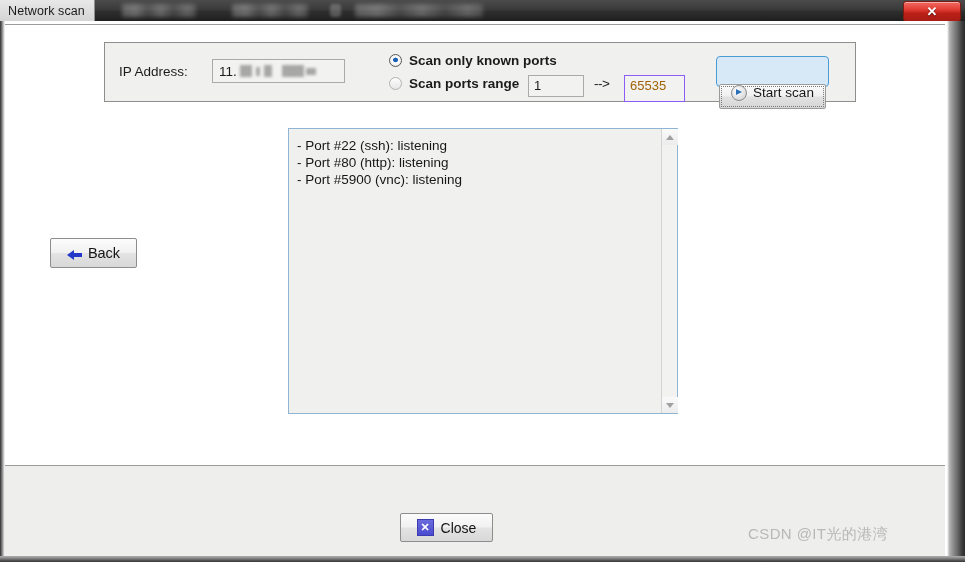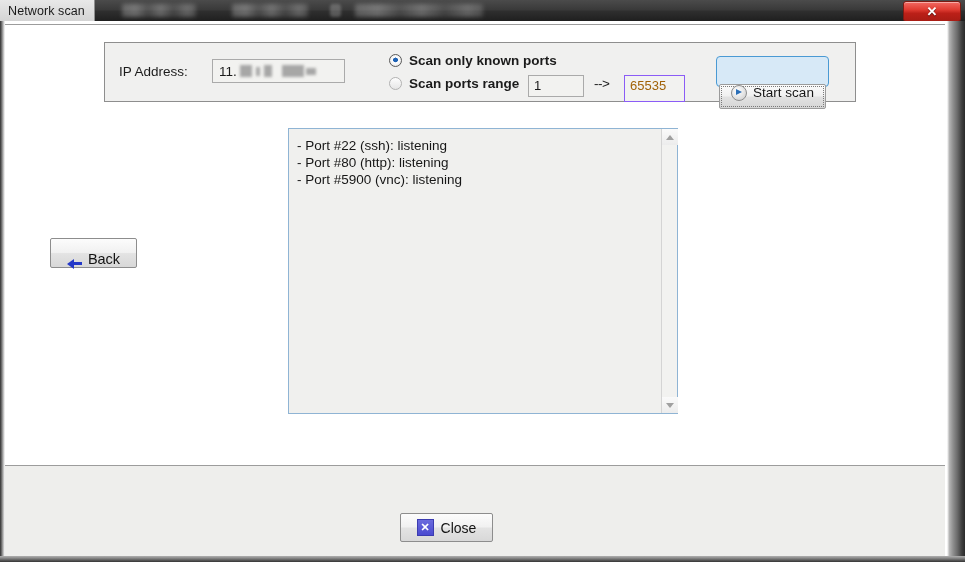--- a/index.html
+++ b/index.html
@@ -355,21 +355,21 @@
   
   .back-btn {
     position: absolute;
     left: 45px; top: 213px;
     width: 87px; height: 30px;
     border: 1px solid #8d8d8d;
     border-radius: 2px;
     box-sizing: border-box;
     background: linear-gradient(to bottom, #fcfcfc 0%, #f1f1f1 48%, #e3e3e3 52%, #d8d8d8 100%);
     display: flex;
-    align-items: flex-end;
+    align-items: center;
     justify-content: center;
     cursor: pointer;
   }
   .back-arrow {
     position: relative;
     width: 16px; height: 11px;
     margin-right: 5px;
     flex: none;
   }
   .back-arrow::before {
@@ -543,14 +543,15 @@
 
       </div>
 
     </div>
   </div>
 
   <div class="frame-left"></div>
   <div class="frame-right"></div>
   <div class="frame-bottom"></div>
 
+  <div class="watermark">CSDN @IT光的港湾</div>
 
 </div>
 
 </body></html>

